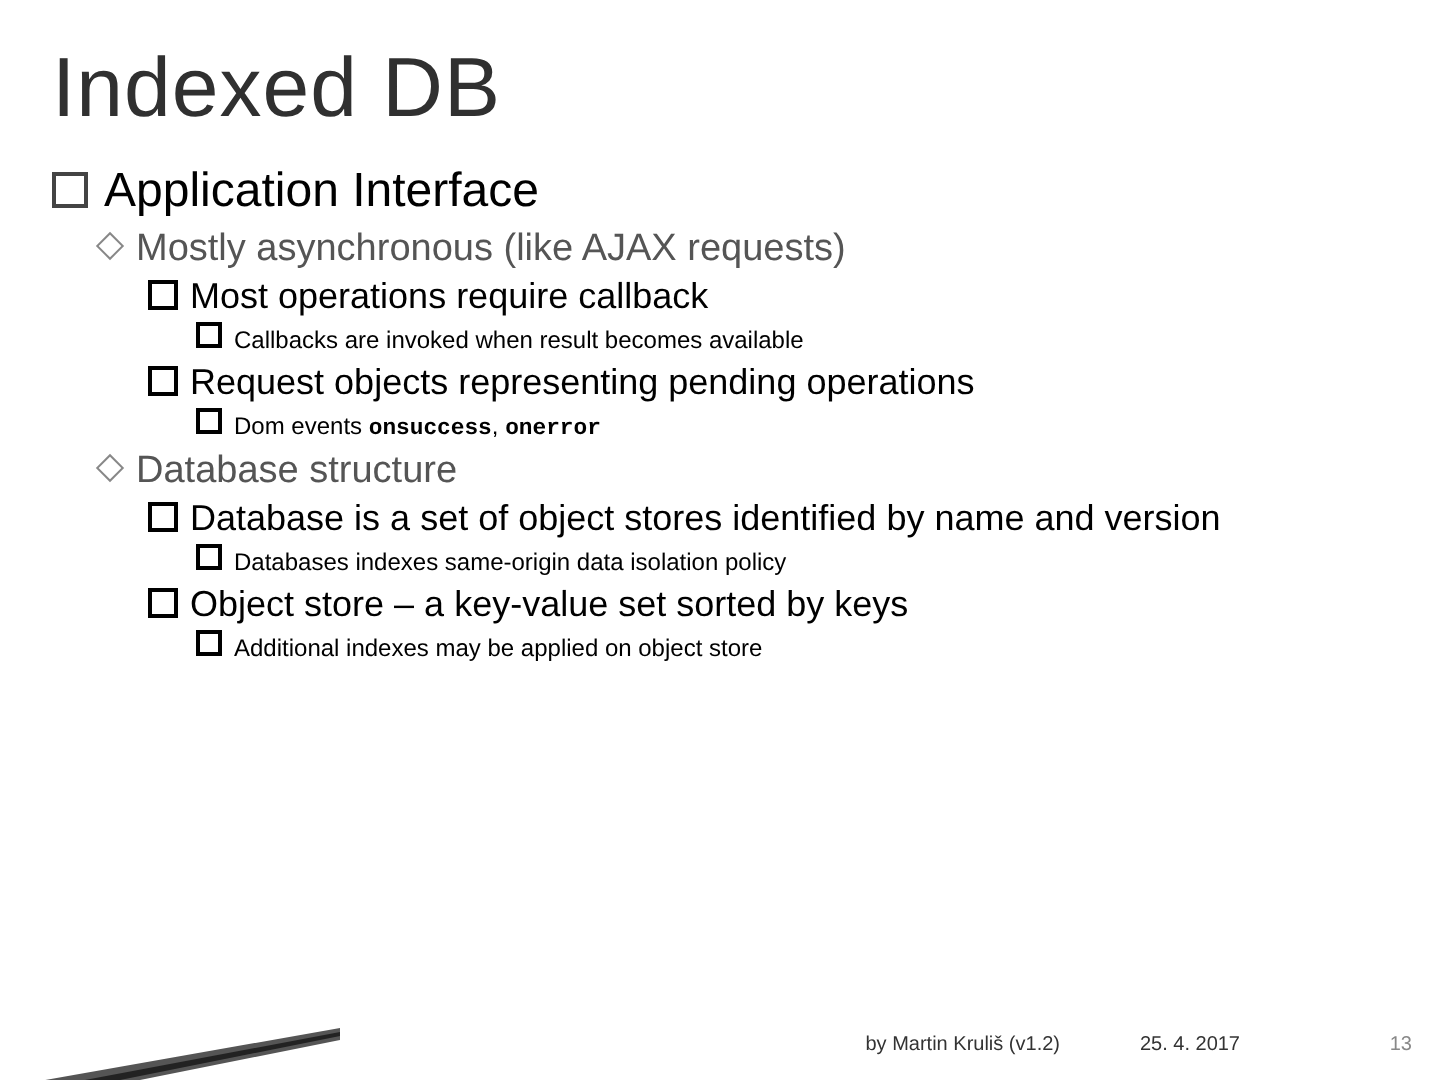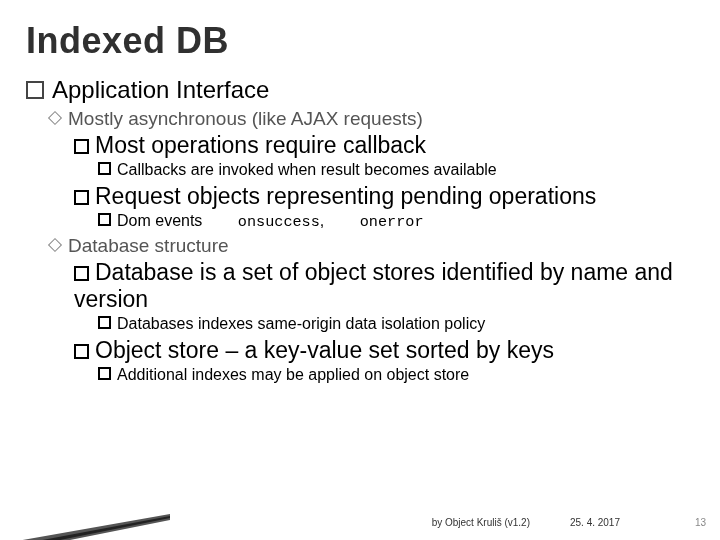--- a/index.html
+++ b/index.html
@@ -14,22 +14,22 @@
     overflow: hidden;
   }
   .slide {
     box-sizing: border-box;
     padding: 20px 26px 0 26px;
     width: 720px;
     height: 540px;
     position: relative;
   }
   .title {
-    font-size: 36px;
-    font-weight: 700;
+    font-size: 42px;
+    font-weight: 400;
     color: #303030;
     letter-spacing: 0.5px;
     margin: 0 0 14px 0;
   }
   .lvl1 {
     font-size: 24px;
     font-weight: 400;
     margin: 0 0 4px 0;
     padding-left: 0;
   }
@@ -49,26 +49,26 @@
   .lvl2 .diamond {
     display: inline-block;
     width: 8px;
     height: 8px;
     transform: rotate(45deg);
     border: 1px solid #888;
     margin-right: 8px;
     vertical-align: 2px;
   }
   .lvl3 {
-    font-size: 23px;
+    font-size: 18px;
     margin: 0 0 2px 48px;
     color: #000;
   }
   .lvl4 {
-    font-size: 16px;
+    font-size: 12px;
     margin: 0 0 4px 72px;
     color: #000;
   }
   .sq {
     display: inline-block;
     width: 11px;
     height: 11px;
     border: 2px solid #000;
     margin-right: 6px;
     vertical-align: -1px;
@@ -77,22 +77,21 @@
     display: inline-block;
     width: 9px;
     height: 9px;
     border: 2px solid #000;
     margin-right: 6px;
     vertical-align: 0px;
   }
   code, .mono {
     font-family: "Courier New", monospace;
     font-size: 0.95em;
-    font-weight: 400;
-    margin-left: 31px;
+    font-weight: 700;
   }
   .footer {
     position: absolute;
     bottom: 12px;
     left: 0;
     width: 720px;
     box-sizing: border-box;
     padding: 0 20px 0 30px;
     font-size: 10px;
     color: #333;
@@ -177,18 +176,18 @@
   </p>
 
   <div class="wedge">
     <svg width="180" height="40" viewBox="0 0 180 40">
       <polygon points="0,30 170,0 170,6 0,40" fill="#555"></polygon>
       <polygon points="0,34 170,2 170,4 0,38" fill="#222"></polygon>
     </svg>
   </div>
 
   <div class="footer">
-    <span class="byline">by Object Kruliš (v1.2)</span>
+    <span class="byline">by Martin Kruliš (v1.2)</span>
     <span class="date">25. 4. 2017</span>
     <span class="pagenum">13</span>
   </div>
 
 </div>
 
 </body></html>

